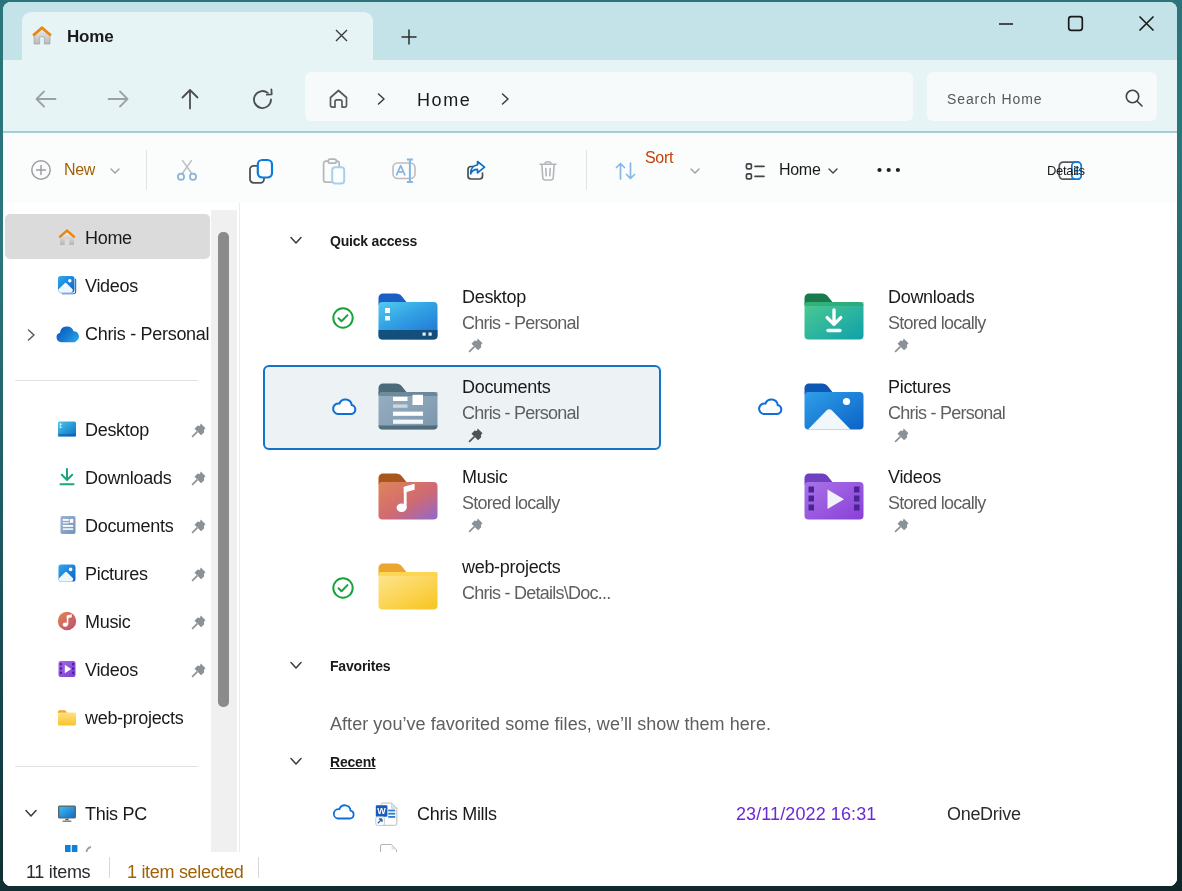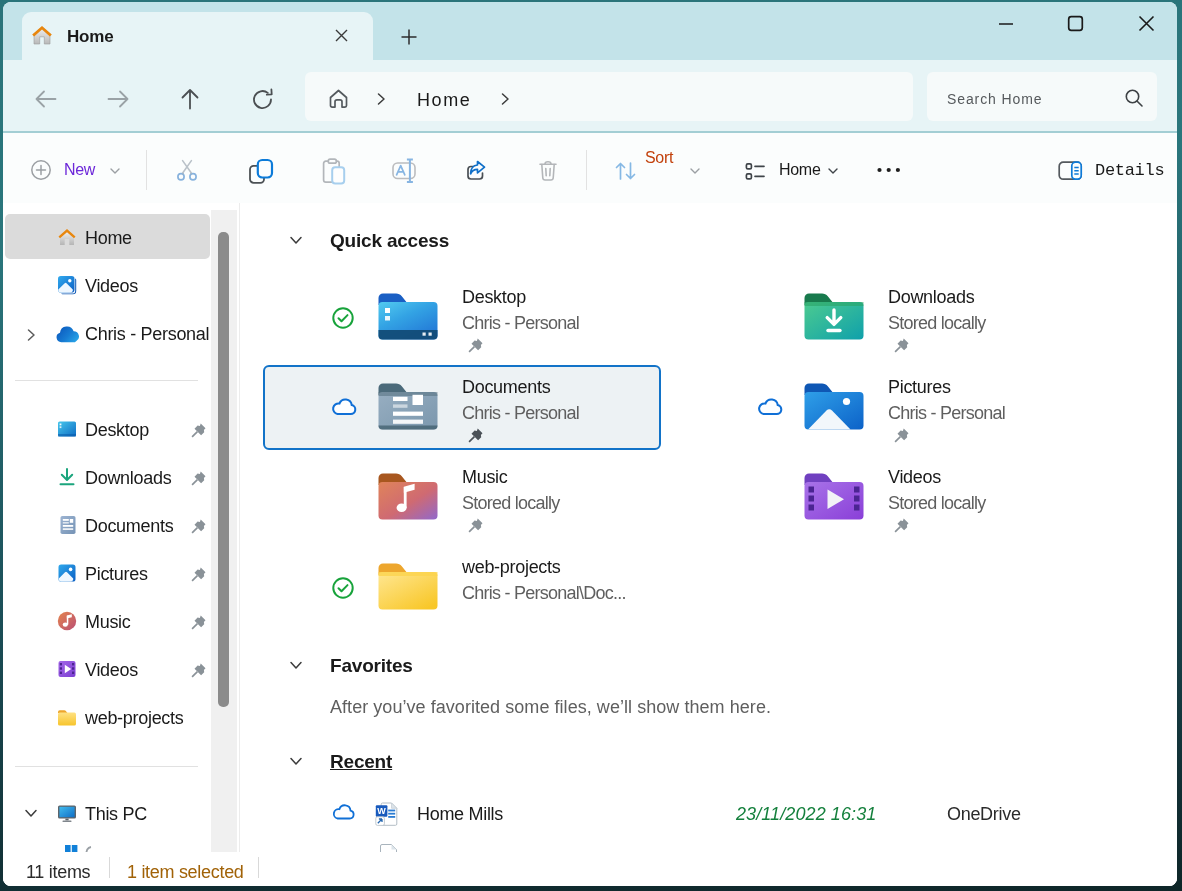--- a/index.html
+++ b/index.html
@@ -11,21 +11,21 @@
 #tabbar{left:0;top:0;width:1174px;height:58px;background:#c3e3e9;}
 #tab{left:19px;top:10px;width:351px;height:48px;background:#e7f4f6;border-radius:9px 9px 0 0;}
 #navbar{left:0;top:58px;width:1174px;height:72px;background:#e7f4f6;}
 #navline{left:0;top:129px;width:1174px;height:2px;background:#a3ced4;}
 #toolbar{left:0;top:131px;width:1174px;height:70px;background:#fbfdfd;}
 #toolline{left:0;top:201px;width:1174px;height:1px;background:#b5d8dc;}
 #bodyarea{left:0;top:201px;width:1174px;height:649px;background:#fff;}
 #statusbar{left:0;top:850px;width:1174px;height:34px;background:#fff;}
 .t{position:absolute;white-space:nowrap;color:#1a1a1a;font-size:18px;line-height:18px;letter-spacing:-0.3px;}
 .gray{color:#5f5f5f;letter-spacing:-0.75px;}
-.semib{font-weight:700;font-size:19px;letter-spacing:-0.2px;}
+.semib{font-weight:700;font-size:14px;letter-spacing:-0.2px;}
 
 .box{position:absolute;background:#f6fafa;border-radius:6px;}
 
 .srow{position:absolute;left:2px;width:205px;height:45px;border-radius:5px;}
 .sel{background:#dbdbdb;}
 .sep{position:absolute;height:1px;background:#e1e1e1;}
 
 .tile{position:absolute;width:398px;height:84px;border-radius:6px;}
 .tilesel{background:#edf2f4;border:2px solid #1273c8;}
 .pin{position:absolute;width:17px;height:17px;}
@@ -102,21 +102,21 @@
   <div class="t" style="left:944px;top:88px;font-size:14px;letter-spacing:0.9px;color:#55595c;">Search Home</div>
   <svg class="abs" style="left:1120px;top:85px" width="22" height="22" viewBox="0 0 22 22">
       <circle cx="9.5" cy="9.5" r="6.2" fill="none" stroke="#3e4245" stroke-width="1.6"></circle>
       <path d="M14.2 14.2 L19 19" stroke="#3e4245" stroke-width="1.6" stroke-linecap="round"></path>
     </svg>
 
   <svg class="abs" style="left:27px;top:157px" width="22" height="22" viewBox="0 0 22 22">
       <circle cx="11" cy="11" r="9.2" fill="none" stroke="#9b9fa3" stroke-width="1.5"></circle>
       <path d="M11 6.5 V15.5 M6.5 11 H15.5" stroke="#9b9fa3" stroke-width="1.5" stroke-linecap="round"></path>
     </svg>
-  <div class="t" style="left:61px;top:159px;color:#6d28d9;font-size:16px;">New</div>
+  <div class="t" style="left:61px;top:159px;color:#a16207;font-size:16px;">New</div>
   <svg class="chev" style="left:104px;top:161px" viewBox="0 0 16 16">
       <path d="M4 6 L8 10 L12 6" fill="none" stroke="#9b9fa3" stroke-width="1.4" stroke-linecap="round" stroke-linejoin="round"></path>
     </svg>
   <div class="abs" style="left:143px;top:148px;width:1px;height:40px;background:#e2e2e2;"></div>
 
   <svg class="abs" style="left:172px;top:155px" width="24" height="26" viewBox="0 0 24 26">
       <path d="M7.5 16.2 L16.4 3.6 M16.5 16.2 L7.6 3.6" fill="none" stroke="#bac2c9" stroke-width="1.6" stroke-linecap="round"></path>
       <circle cx="6" cy="19.8" r="3.1" fill="none" stroke="#87b2dd" stroke-width="1.7"></circle>
       <circle cx="18" cy="19.8" r="3.1" fill="none" stroke="#87b2dd" stroke-width="1.7"></circle>
       <path d="M7.5 16.2 L8.3 17.4 M16.5 16.2 L15.7 17.4" stroke="#9fb4c6" stroke-width="1.6"></path>
@@ -184,21 +184,21 @@
         <circle cx="13.7" cy="6" r="2.1"></circle>
         <circle cx="22.9" cy="6" r="2.1"></circle>
       </g>
     </svg>
 
   <svg class="abs" style="left:1055px;top:159px" width="25" height="20" viewBox="0 0 25 20">
       <rect x="1.2" y="1.2" width="22" height="17" rx="4" fill="none" stroke="#54595e" stroke-width="1.7"></rect>
       <rect x="13.8" y="1.2" width="9.4" height="17" rx="3.6" fill="#fbfdfd" stroke="#0d7ad8" stroke-width="1.7"></rect>
       <path d="M16.3 6.5 h4.4 M16.3 9.7 h4.4 M16.3 12.9 h4.4" stroke="#0d7ad8" stroke-width="1.5"></path>
     </svg>
-  <div class="t" style="left:1092px;top:160px;font-size:17px;font-family:Liberation Mono, monospace;">Details</div>
+  <div class="t" style="left:1044px;top:160px;font-size:13px;">Details</div>
 
   <div class="abs" style="left:208px;top:208px;width:26px;height:642px;background:#f0f0f0;"></div>
   <div class="abs" style="left:215px;top:230px;width:11px;height:475px;background:#8b8b8b;border-radius:5px;"></div>
   <div class="abs" style="left:236px;top:201px;width:1px;height:649px;background:#ececec;"></div>
   <div class="srow sel" style="top:212px;"></div>
   <svg class="sicon" style="left:53px;top:224px" viewBox="0 0 22 22">
     <defs>
         <linearGradient id="hb2" x1="0" y1="0" x2="0" y2="1">
           <stop offset="0" stop-color="#f4f4f4"></stop>
           <stop offset="1" stop-color="#b5b5b5"></stop>
@@ -525,27 +525,27 @@
   <svg class="abs" style="left:328px;top:574px" width="24" height="24" viewBox="0 0 24 24">
       <circle cx="12" cy="12" r="9.7" fill="#fff" stroke="#18a33b" stroke-width="2"></circle>
       <path d="M7.5 12.3 l3 3 l6 -6.2" fill="none" stroke="#18a33b" stroke-width="2" stroke-linecap="round" stroke-linejoin="round"></path>
     </svg>
   <svg class="ticon" style="left:373px;top:559px" viewBox="0 0 64 50">
     <path d="M2.5 14 v-7 a4.5 4.5 0 0 1 4.5 -4.5 h13 c2.3 0 4.4 1 5.8 2.8 l5.2 6.4 z" fill="#eda62d"></path>
     <rect x="2.5" y="11" width="59" height="37.5" rx="4" fill="url(#fyel)"></rect>
     <path d="M2.5 15 v-4 h59 v4" fill="#fbd34e" opacity="0.8"></path>
   </svg>
   <div class="t" style="left:459px;top:556px;">web-projects</div>
-  <div class="t gray" style="left:459px;top:582px;">Chris - Personal\Doc...</div>
+  <div class="t gray" style="left:459px;top:582px;">Chris - Details\Doc...</div>
 
   <svg class="chev" style="left:285px;top:655px" viewBox="0 0 16 16">
       <path d="M3 5.5 L8 11 L13 5.5" fill="none" stroke="#3c3c3c" stroke-width="1.5" stroke-linecap="round" stroke-linejoin="round"></path>
     </svg>
   <div class="t semib" style="left:327px;top:655px;">Favorites</div>
-  <div class="t gray" style="left:327px;top:696px;letter-spacing:0.05px;">After you’ve favorited some files, we’ll show them here.</div>
+  <div class="t gray" style="left:327px;top:713px;letter-spacing:0.05px;">After you’ve favorited some files, we’ll show them here.</div>
 
   <svg class="chev" style="left:285px;top:751px" viewBox="0 0 16 16">
       <path d="M3 5.5 L8 11 L13 5.5" fill="none" stroke="#3c3c3c" stroke-width="1.5" stroke-linecap="round" stroke-linejoin="round"></path>
     </svg>
   <div class="t semib" style="left:327px;top:751px;text-decoration:underline;">Recent</div>
   <svg class="abs" style="left:328px;top:800px" width="27" height="20" viewBox="0 0 27 20">
       <path d="M6.7 16.5 h11.8 a4 4 0 0 0 1 -7.9 A5.7 5.7 0 0 0 8.4 7.2 A4.7 4.7 0 0 0 6.7 16.5 Z" fill="#fdfeff" stroke="#0f6fd6" stroke-width="1.8"></path>
     </svg>
   <svg class="abs" style="left:372px;top:800px" width="23" height="25" viewBox="0 0 23 25">
     <path d="M7.5 1 h9 l5.3 5.3 V22 a1.3 1.3 0 0 1 -1.3 1.3 H7.5 A1.3 1.3 0 0 1 6.2 22 V2.3 A1.3 1.3 0 0 1 7.5 1 Z" fill="#fff" stroke="#b3bdc5" stroke-width="1"></path>
@@ -553,22 +553,22 @@
     <g fill="#2b7cd3">
         <rect x="13.2" y="7.6" width="7" height="1.8"></rect>
         <rect x="13.2" y="10.8" width="7" height="1.8"></rect>
         <rect x="13.2" y="14" width="7" height="1.8"></rect>
       </g>
     <rect x="0.8" y="3.2" width="11.6" height="11.6" rx="1" fill="#185abd"></rect>
     <text x="6.6" y="12.2" font-size="9" font-weight="bold" fill="#fff" text-anchor="middle" font-family="Liberation Sans,sans-serif">W</text>
     <rect x="0.8" y="14.8" width="8.6" height="8.6" rx="1.6" fill="#fff" stroke="#b3bdc5" stroke-width="0.8"></rect>
     <path d="M2.8 21.2 L7 17 M7 17 h-3.1 M7 17 v3.1" fill="none" stroke="#2567b0" stroke-width="1.3"></path>
   </svg>
-  <div class="t" style="left:414px;top:803px;">Home Mills</div>
-  <div class="t" style="left:733px;top:803px;color:#15803d;letter-spacing:0.1px;font-style:italic;">23/11/2022 16:31</div>
+  <div class="t" style="left:414px;top:803px;">Chris Mills</div>
+  <div class="t" style="left:733px;top:803px;color:#6d28d9;letter-spacing:0.1px;">23/11/2022 16:31</div>
   <div class="t" style="left:944px;top:803px;color:#2b2b2b;">OneDrive</div>
   <svg class="abs" style="left:372px;top:841px;z-index:1" width="23" height="24" viewBox="0 0 23 24">
       <path d="M7 1.5 h9.5 l5 5 V21 a1.5 1.5 0 0 1 -1.5 1.5 H7 A1.5 1.5 0 0 1 5.5 21 V3 A1.5 1.5 0 0 1 7 1.5 Z" fill="#fff" stroke="#a9b4bd" stroke-width="1"></path>
       <path d="M16.5 1.5 l5 5 h-5 z" fill="#dce4ea"></path>
     </svg>
 
   <div class="abs" style="left:0;top:850px;width:1174px;height:34px;background:#fff;z-index:4;"></div>
   <div class="t" style="left:23px;top:861px;z-index:5;color:#2b2b2b;">11 items</div>
   <div class="abs" style="left:106px;top:855px;width:1px;height:21px;background:#d9d9d9;z-index:5;"></div>
   <div class="t" style="left:124px;top:861px;z-index:5;color:#a16207;">1 item selected</div>

